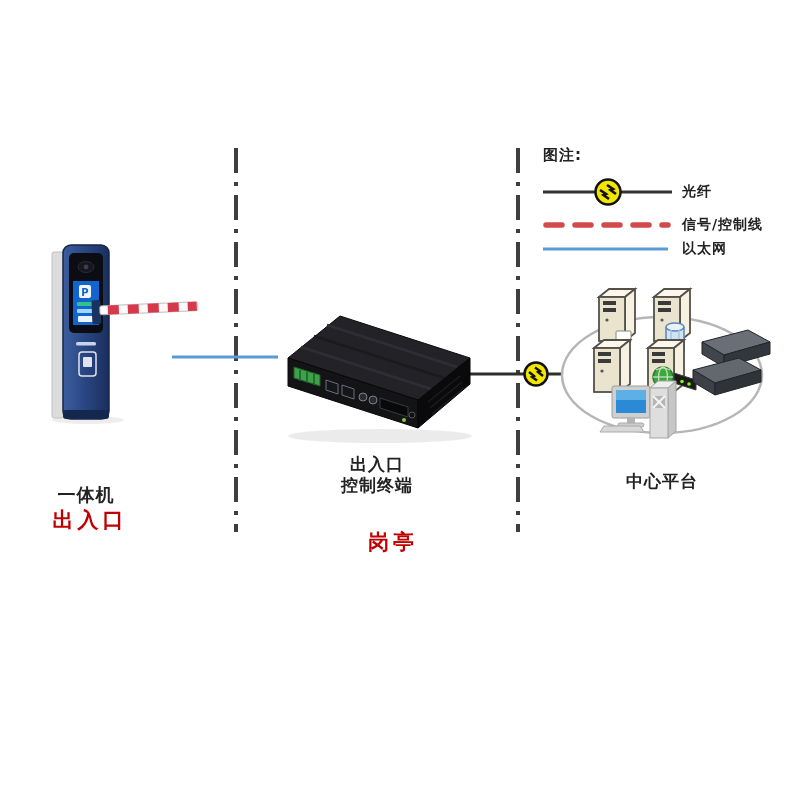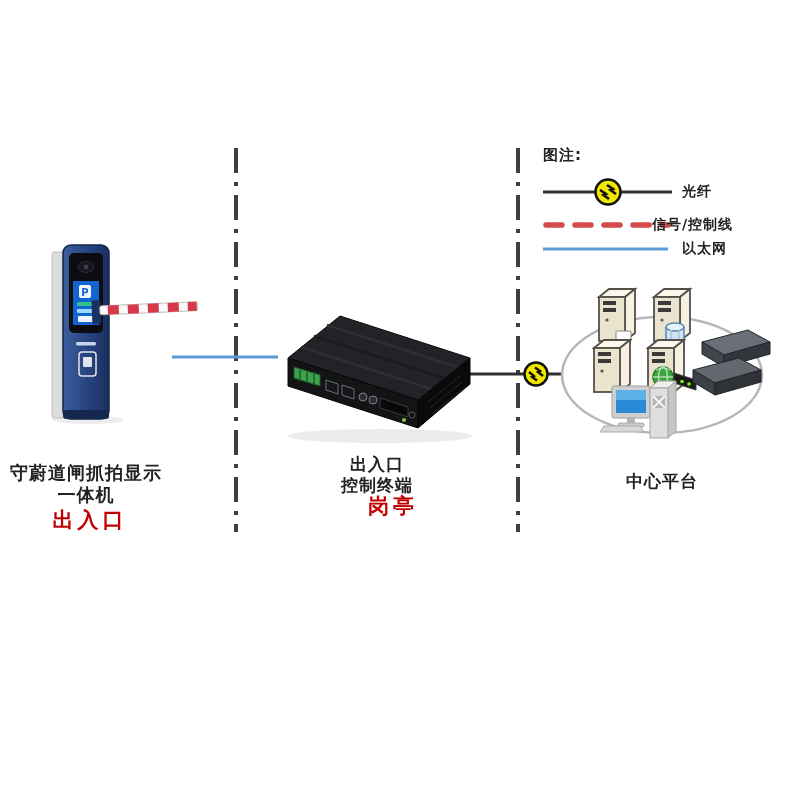--- a/index.html
+++ b/index.html
@@ -195,26 +195,25 @@
           <rect x="653" y="396" width="12" height="12" fill="#b5b5b5"></rect>
           <line x1="653" y1="396" x2="665" y2="408" stroke="#f5f5f5" stroke-width="2"></line>
           <line x1="665" y1="396" x2="653" y2="408" stroke="#f5f5f5" stroke-width="2"></line>
         </g>
       </g>
     </g>
   </svg>
 
   <div class="lbl legend-title" style="left:543px;top:146px;">图注:</div>
   <div class="lbl legend-item" style="left:682px;top:183px;">光纤</div>
-  <div class="lbl legend-item" style="left:652px;top:216px;">信号/控制线</div>
+  <div class="lbl legend-item" style="left:682px;top:216px;">信号/控制线</div>
   <div class="lbl legend-item" style="left:682px;top:240px;">以太网</div>
 
-  <div class="lbl dev center" style="left:86px;top:461px;">守蔚道闸抓拍显示</div>
   <div class="lbl dev center" style="left:86px;top:483px;">一体机</div>
   <div class="lbl zone center" style="left:90px;top:506px;">出入口</div>
 
   <div class="lbl dev-sm center" style="left:377px;top:453px;">出入口</div>
   <div class="lbl dev-sm center" style="left:377px;top:474px;">控制终端</div>
-  <div class="lbl zone center" style="left:393px;top:492px;">岗亭</div>
+  <div class="lbl zone center" style="left:393px;top:528px;">岗亭</div>
 
   <div class="lbl dev-sm center" style="left:662px;top:442px;margin-top:28px;">中心平台</div>
 
 </div>
 
 </body></html>

